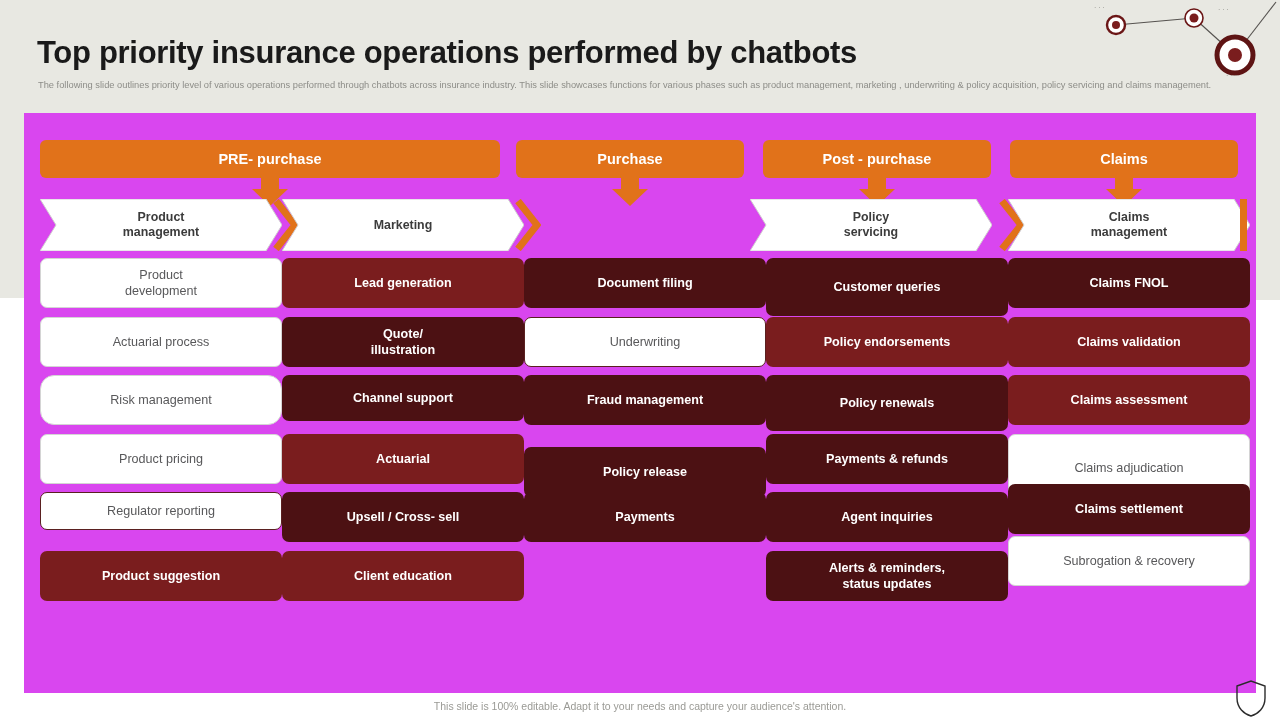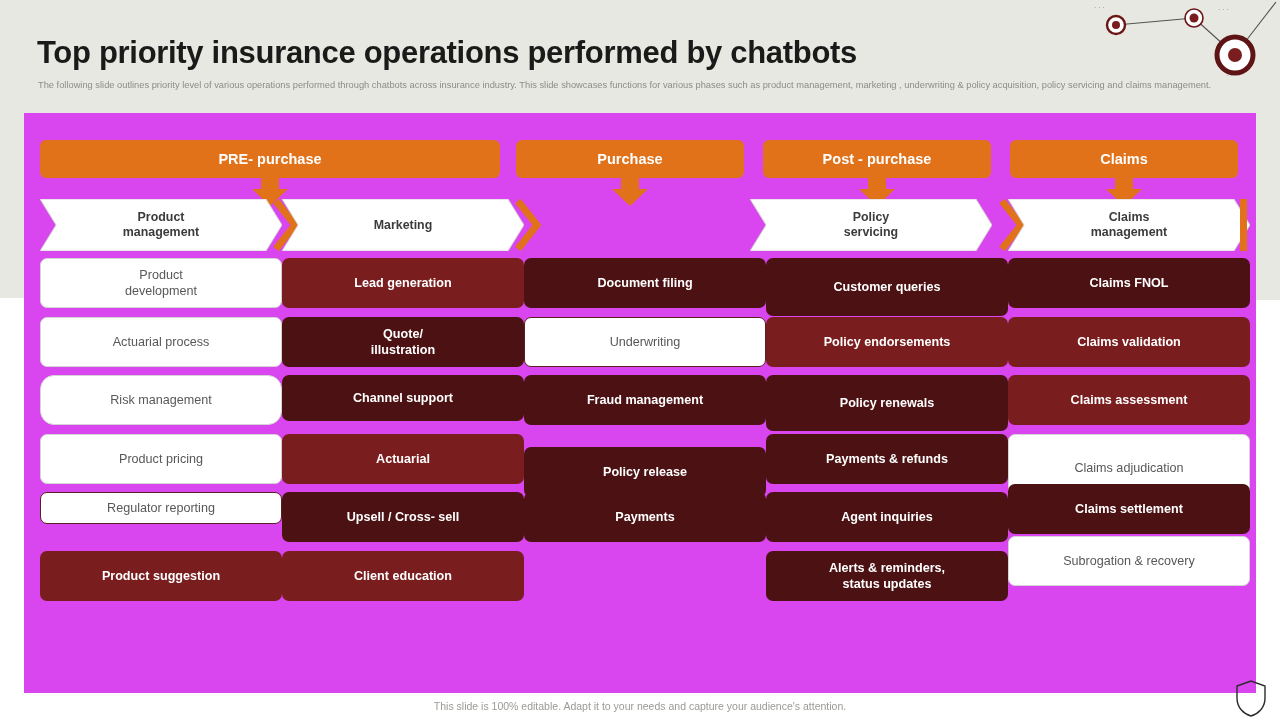--- a/index.html
+++ b/index.html
@@ -200,21 +200,21 @@
       </div>
       <div class="cell na" style="left: 16px; top: 58.5px; width: 242px; height: 50px;">
         <span>Actuarial  process</span>
       </div>
       <div class="cell na" style="left: 16px; top: 117px; width: 242px; height: 50px; border-radius: 14px;">
         <span>Risk management</span>
       </div>
       <div class="cell na" style="left: 16px; top: 175.5px; width: 242px; height: 50px;">
         <span>Product pricing</span>
       </div>
-      <div class="cell low" style="left: 16px; top: 234px; width: 242px; height: 32px;">
+      <div class="cell low" style="left: 16px; top: 234px; width: 242px; height: 38px;">
         <span>Regulator reporting</span>
       </div>
       <div class="cell med" style="left: 16px; top: 292.5px; width: 242px; height: 50px;">
         <span>Product suggestion</span>
       </div>
       <div class="cell med" style="left: 258px; top: 0px; width: 242px; height: 50px; justify-content: center;">
         <span>Lead generation</span>
       </div>
       <div class="cell high" style="left: 258px; top: 58.5px; width: 242px; height: 50px;">
         <span><span>Quote/</span><br><span>illustration</span></span>

